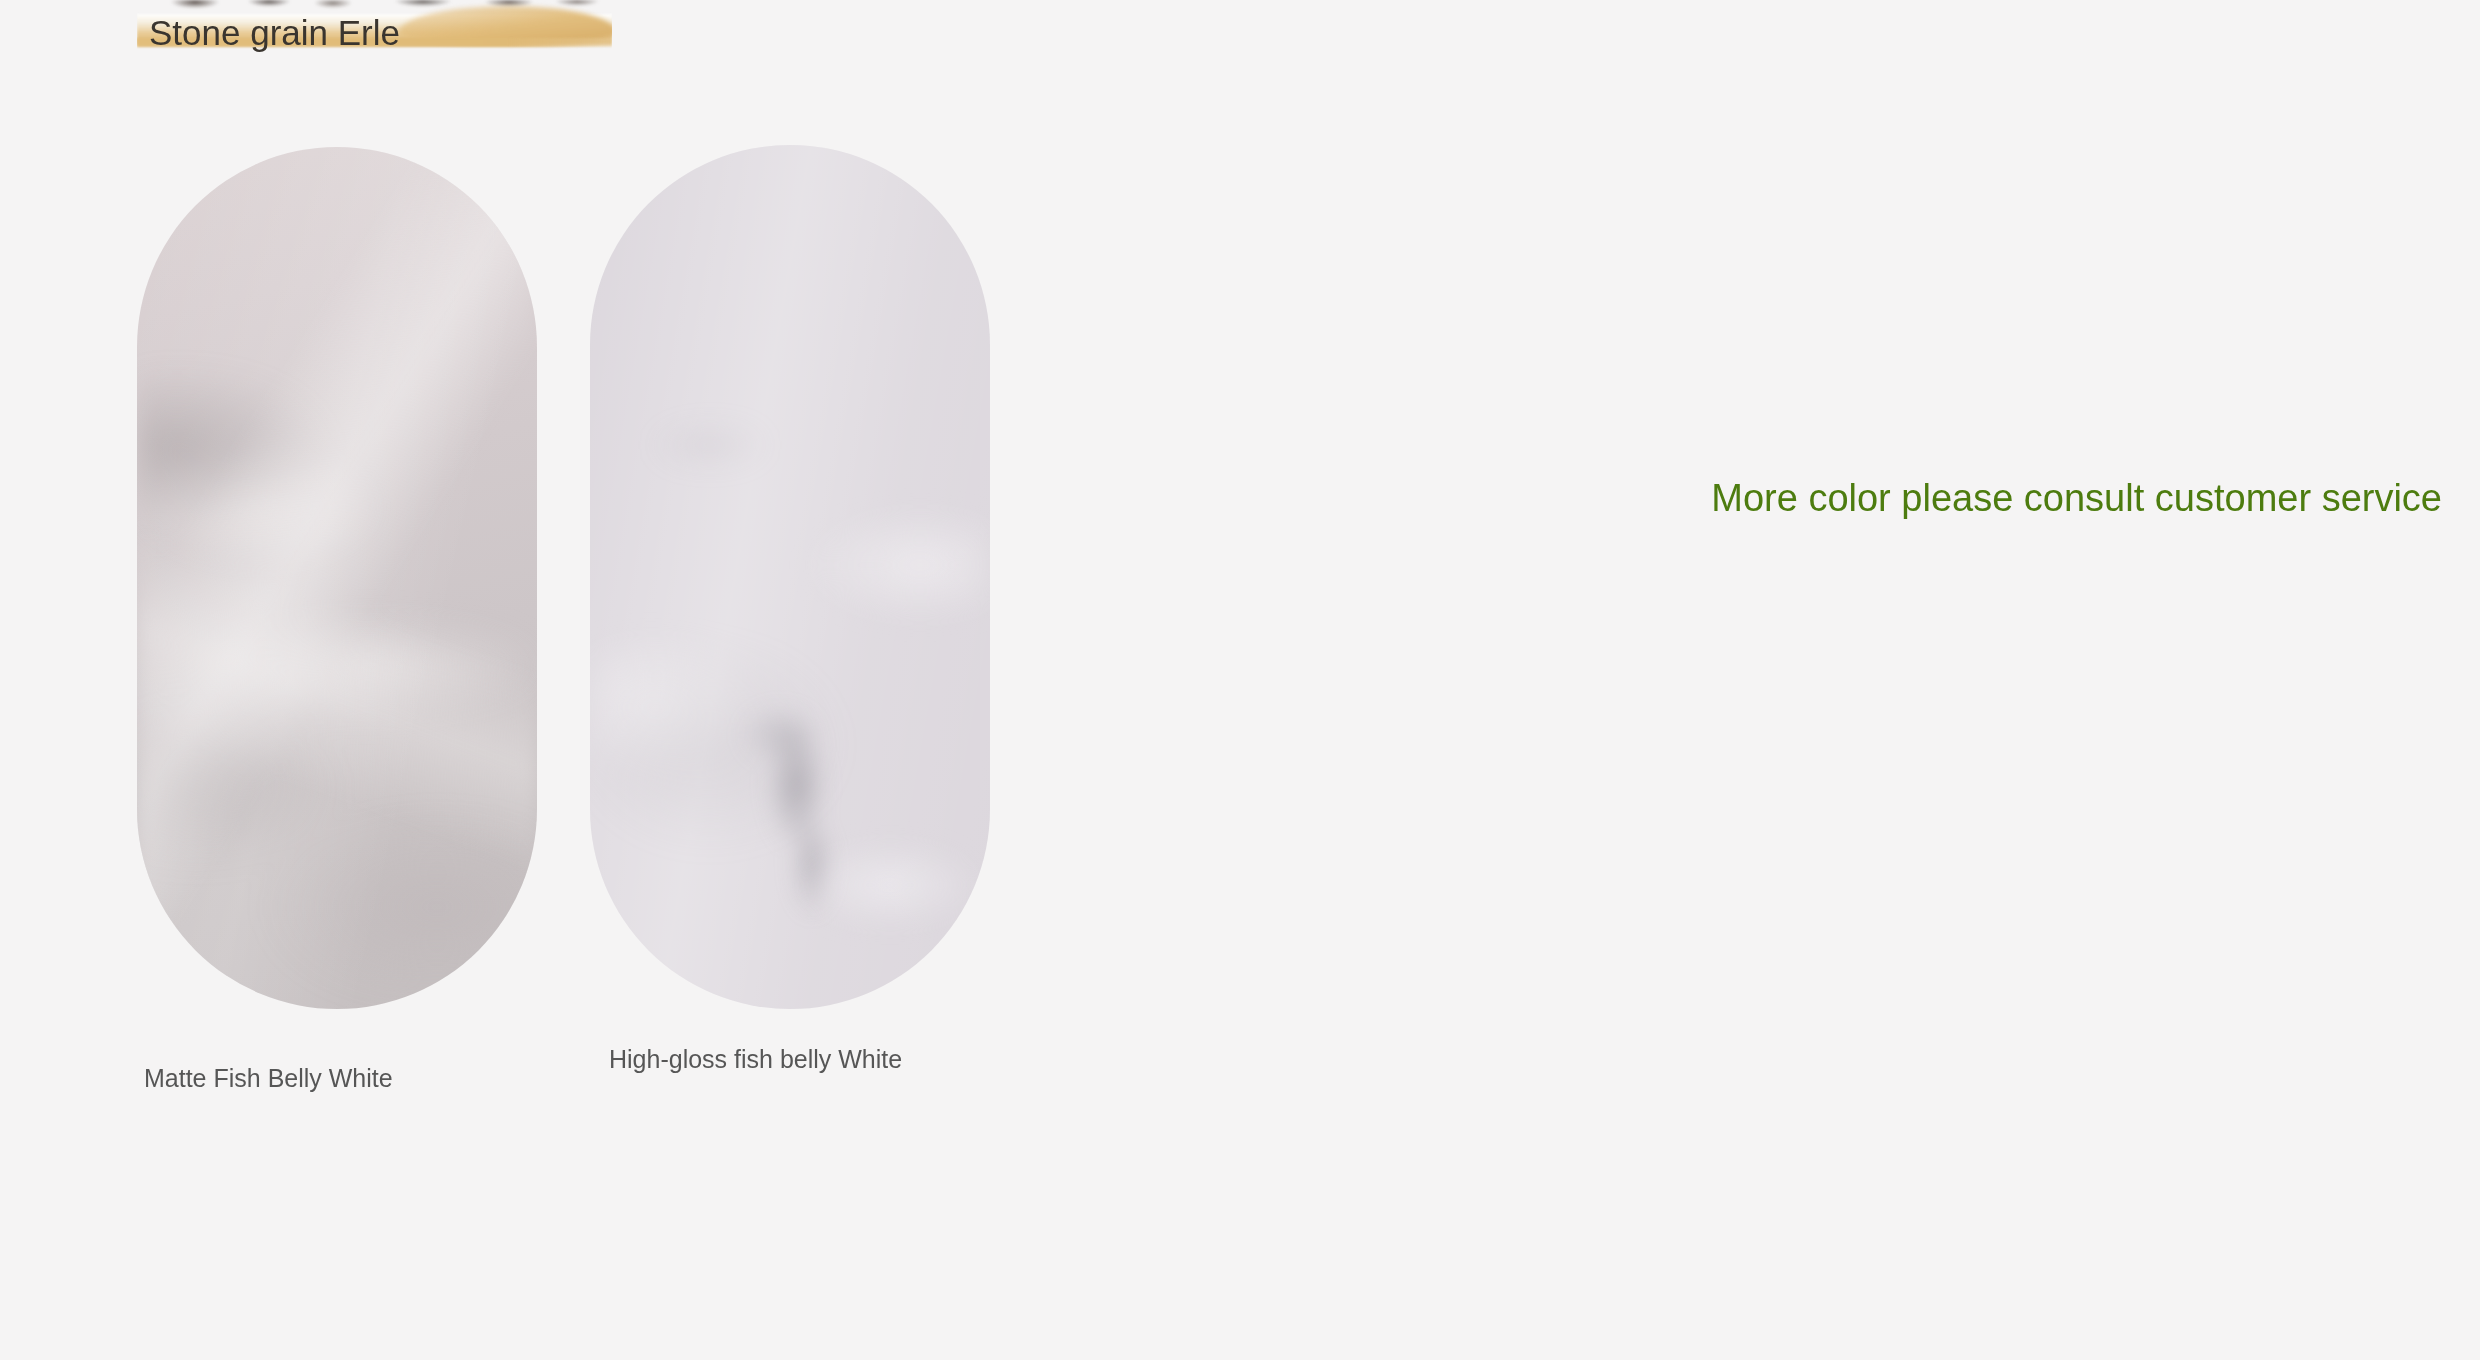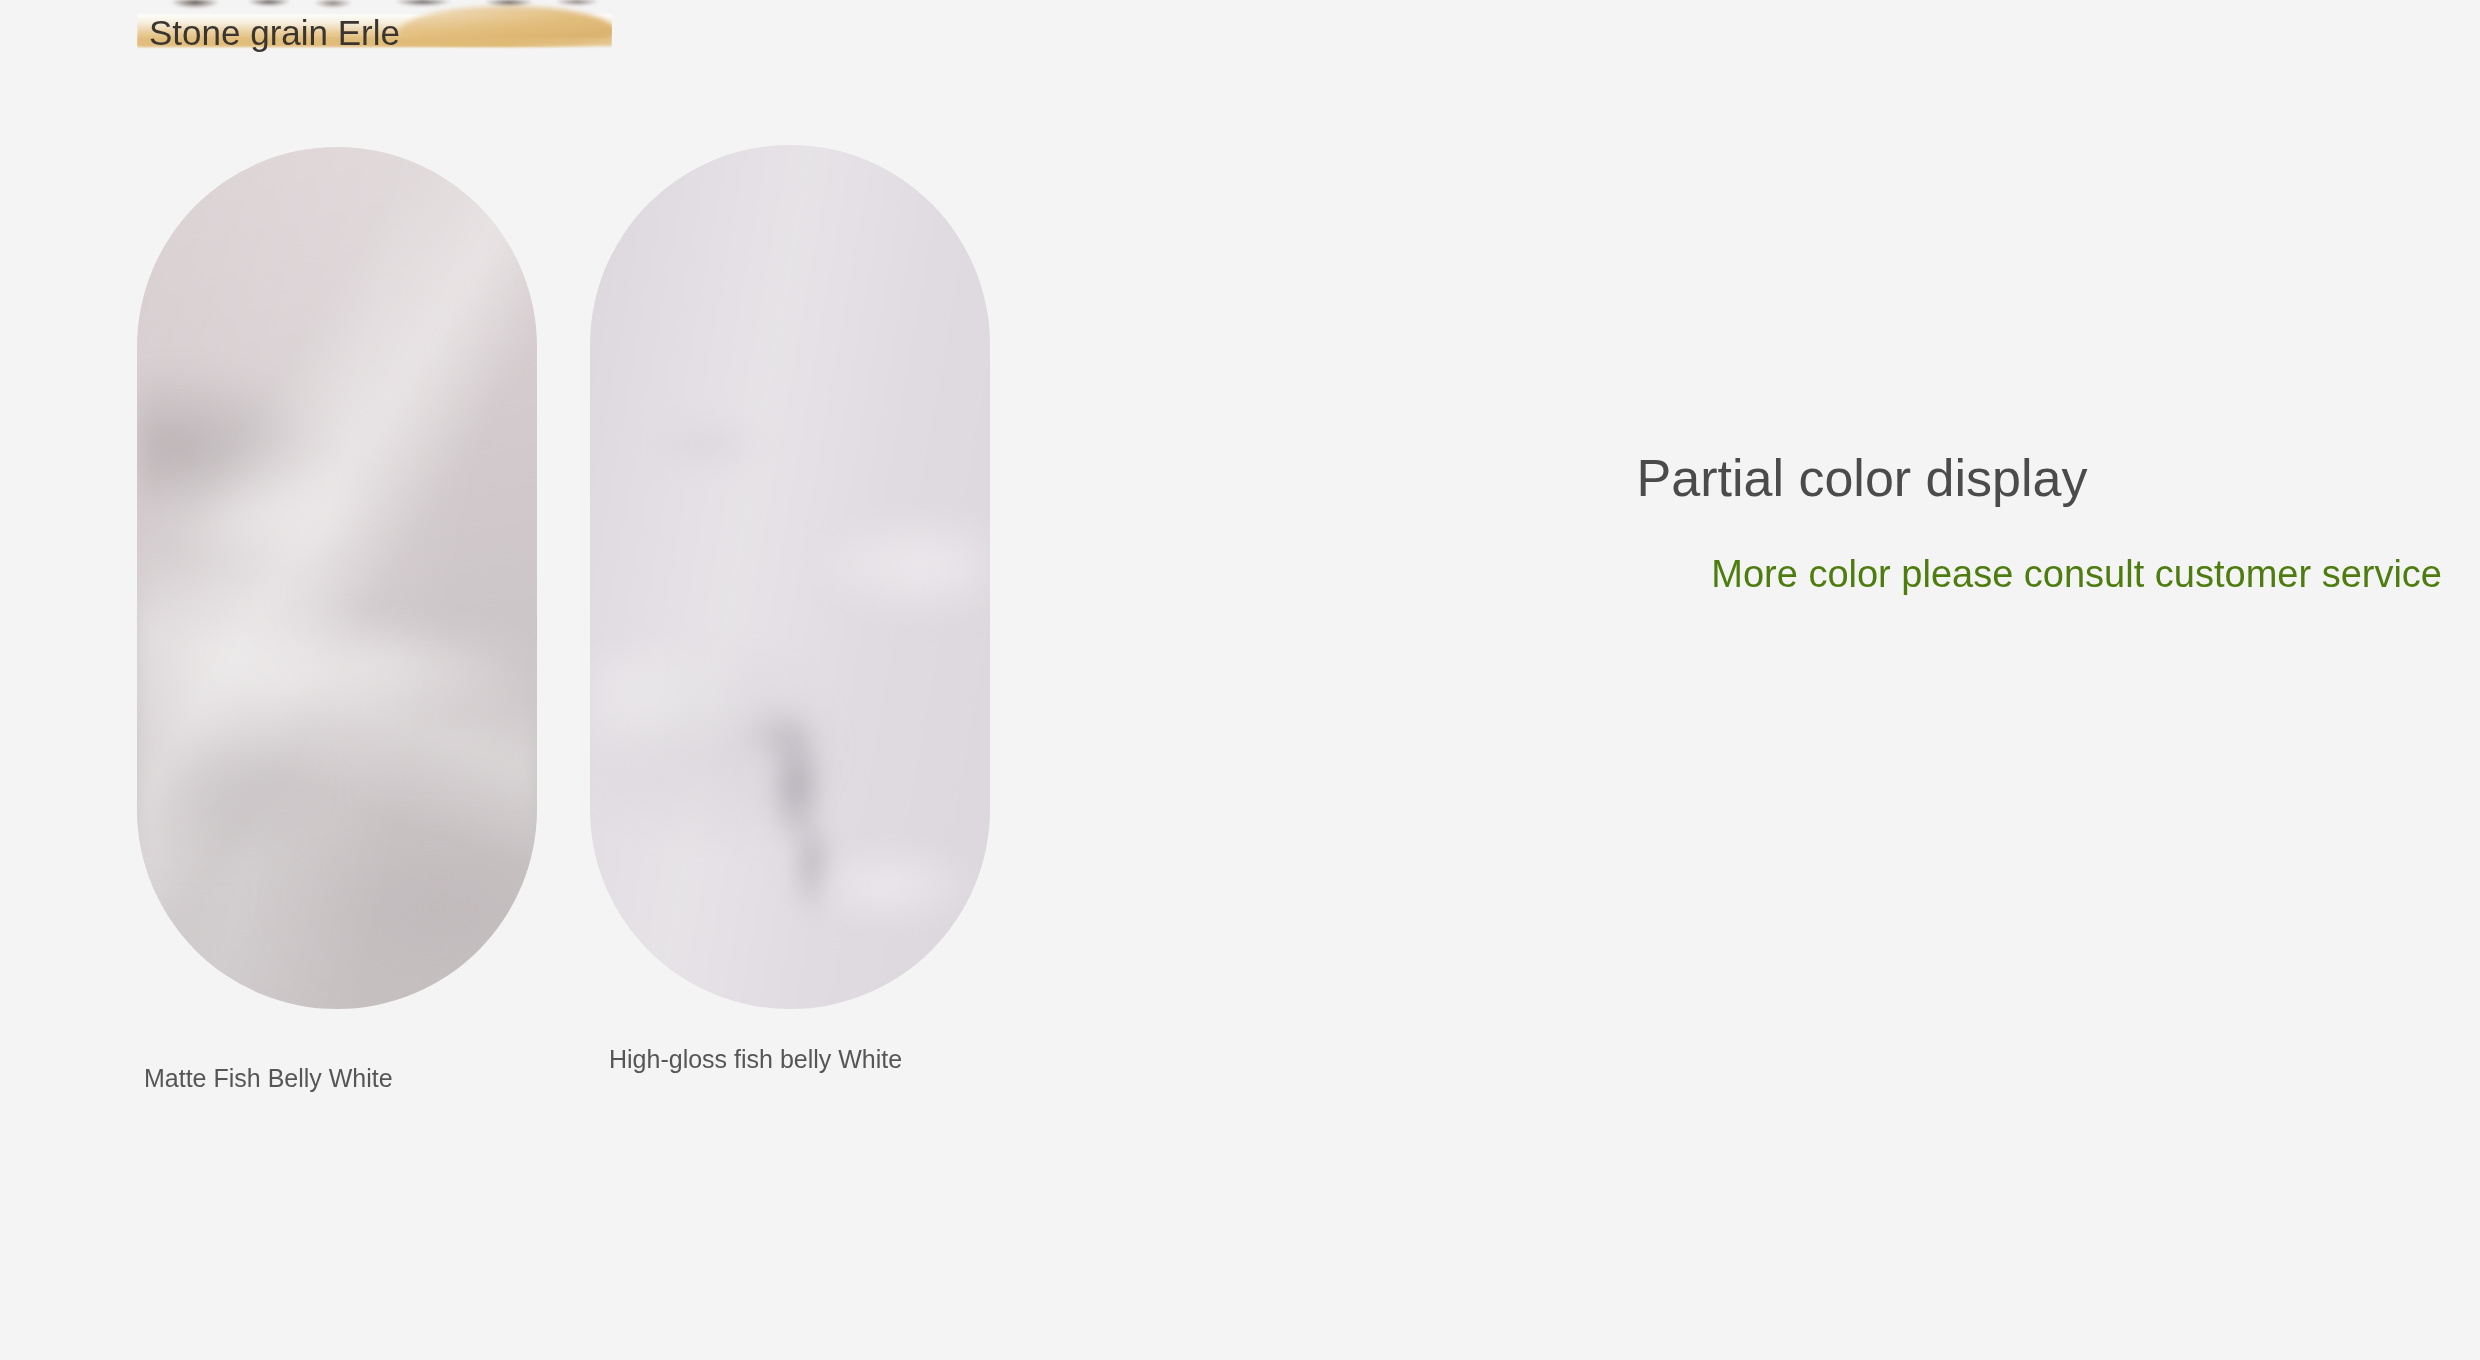--- a/index.html
+++ b/index.html
@@ -263,17 +263,16 @@
       <div class="tex sheen"></div>
     </div>
 
   </div>
 
   <div class="swatch-caption" id="caption-gloss">High-gloss fish belly White</div>
 
   <div class="swatch-caption" id="caption-matte">Matte Fish Belly White</div>
 
   <div class="headline-block">
-    <div class="headline">Partial color display</div>
     <div class="subhead">More color please consult customer service</div>
   </div>
 
 </div>
 
 </body></html>

